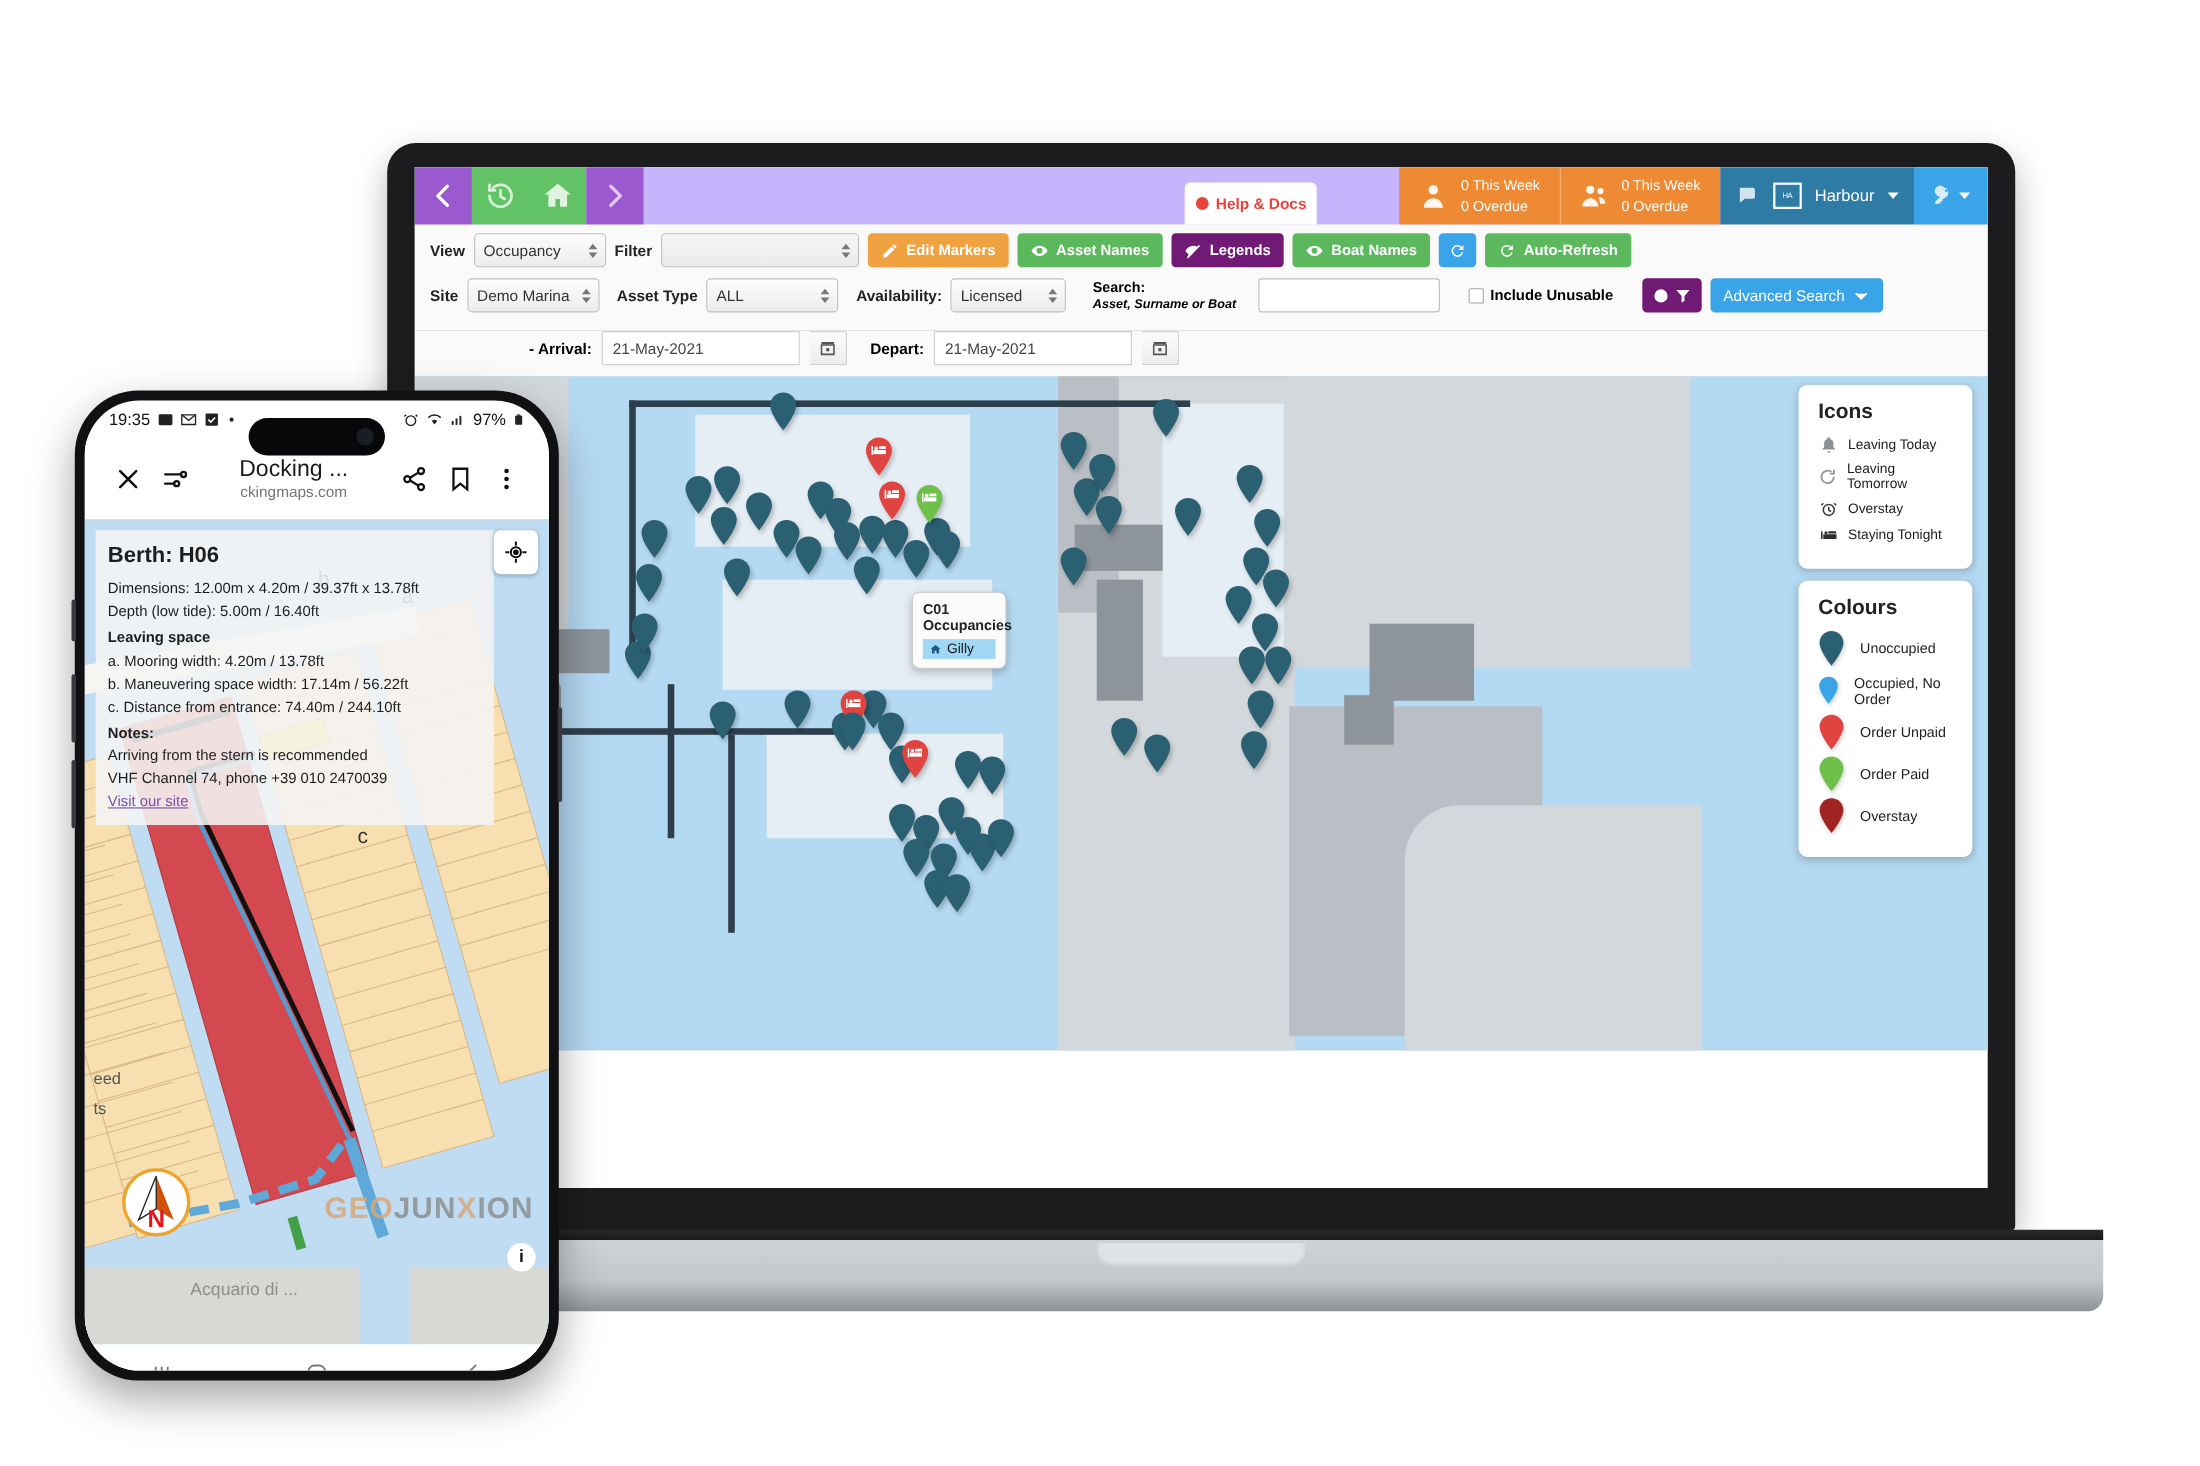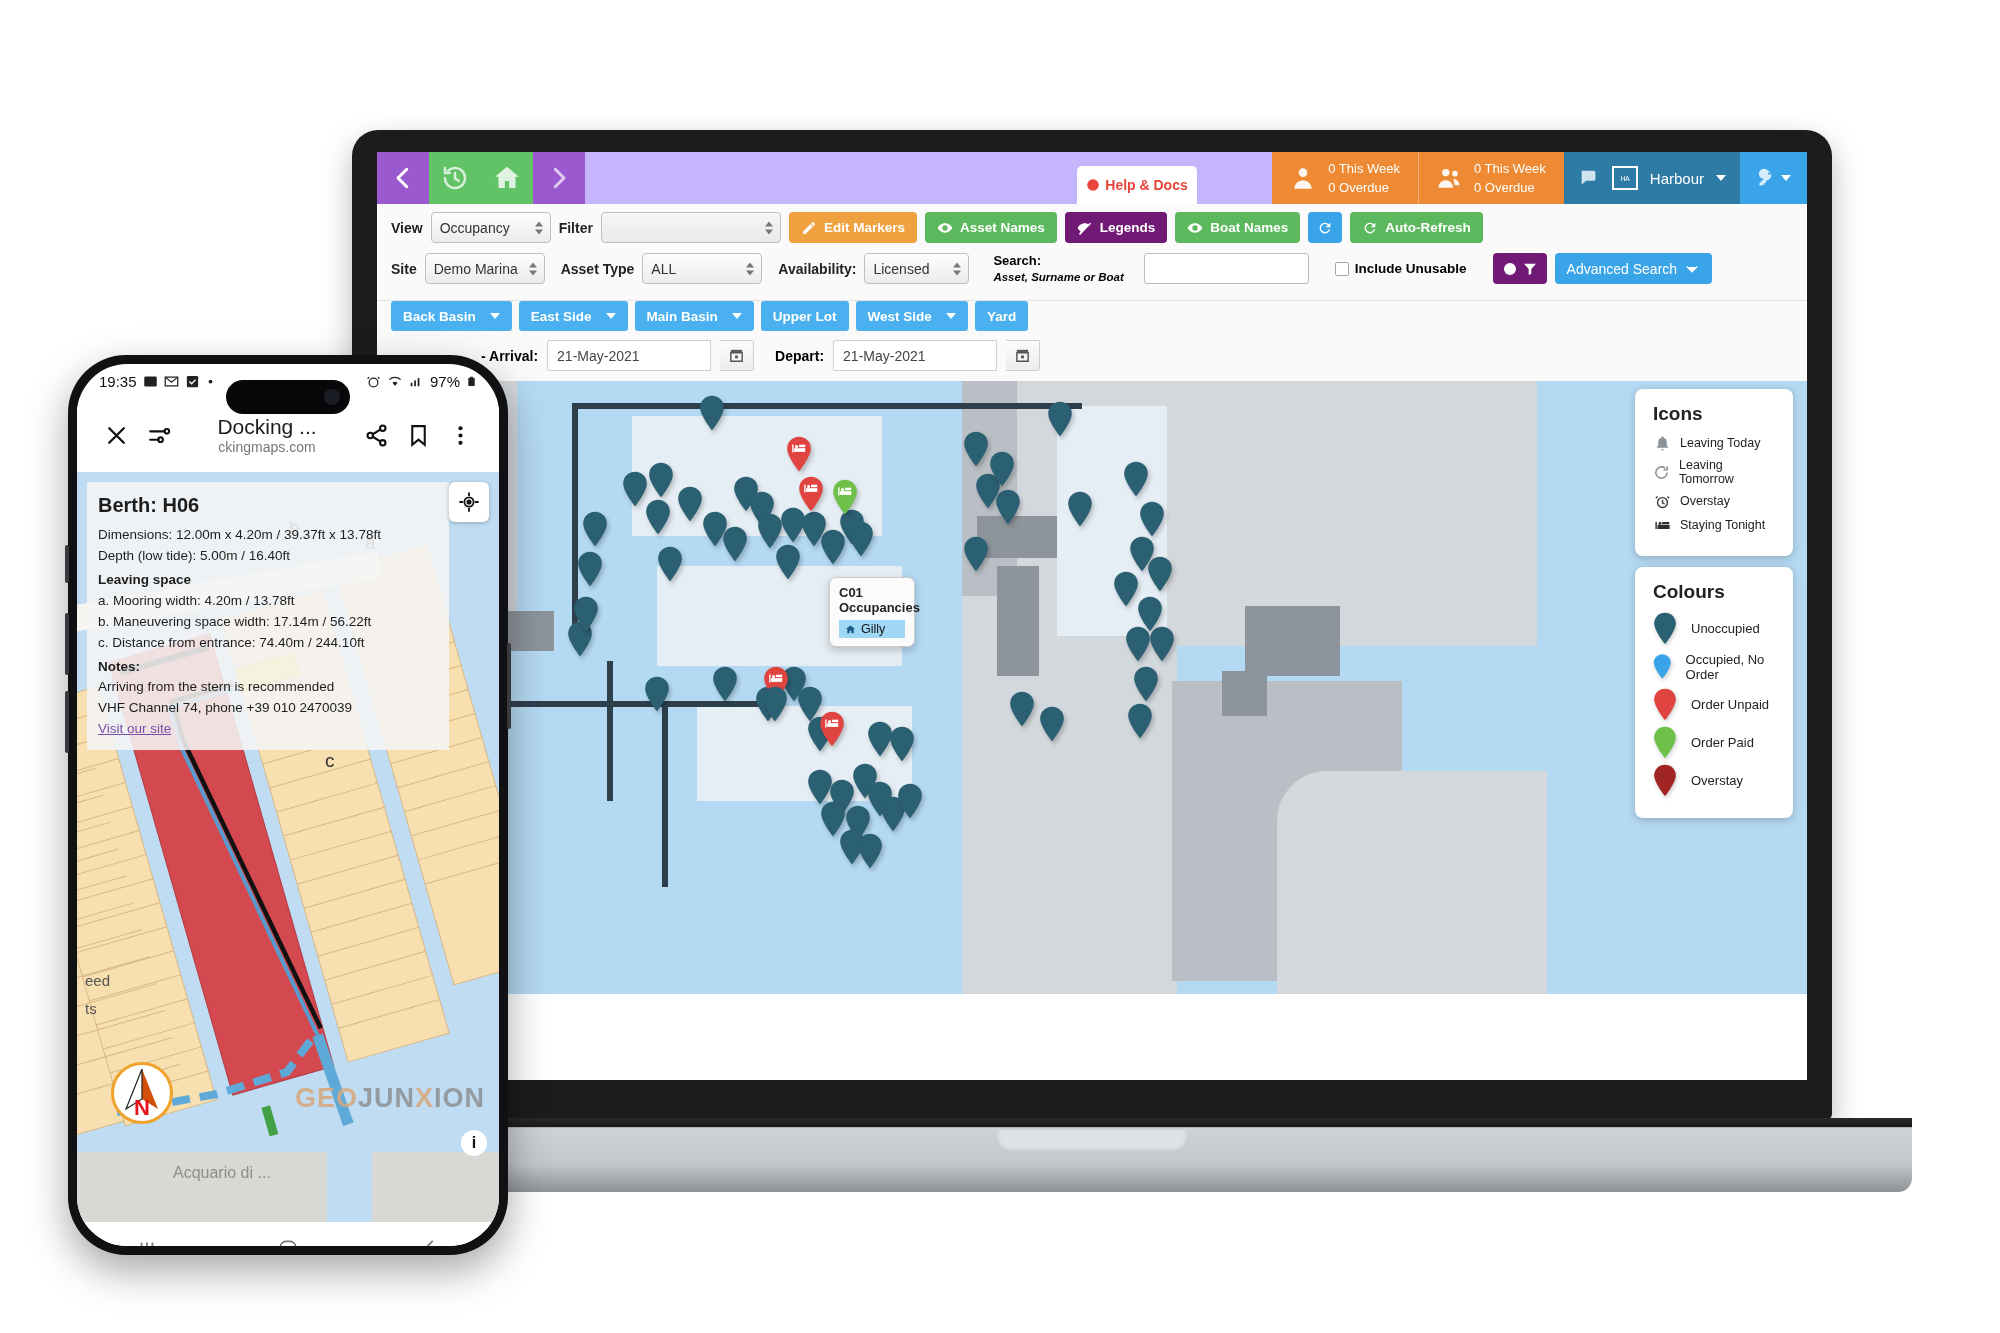--- a/index.html
+++ b/index.html
@@ -114,21 +114,21 @@
   .tabpill {
     background: #4ab0ef; color: #fff; font-size: 13.5px; font-weight: bold;
     height: 30px; border-radius: 3px; padding: 0 12px;
     display: inline-flex; align-items: center; gap: 14px;
   }
   .caret { width:0;height:0;border-left:5px solid transparent;border-right:5px solid transparent;border-top:6px solid #fff; }
 
   .daterow { display: flex; align-items: center; gap: 9px; padding: 0 14px 10px; background: #fafafa; }
   .dlabel { font-size: 14px; font-weight: bold; }
   .dinput {
-    width: 164px; height: 31px; border: 1px solid #cfcfcf; background: #fff;
+    width: 180px; height: 31px; border: 1px solid #cfcfcf; background: #fff;
     font-size: 14px; color: #444; display: flex; align-items: center; padding: 0 9px;
     border-radius: 2px 0 0 2px;
   }
   .dbtn {
     width: 34px; height: 31px; border: 1px solid #cfcfcf; border-left: none;
     background: linear-gradient(180deg,#fbfbfb,#ededed);
     display: flex; align-items: center; justify-content: center; border-radius: 0 2px 2px 0;
   }
 
   
@@ -391,44 +391,20 @@
           </div>
           <div class="btn blue" style="font-weight:normal;font-size:14px">
             <span>Advanced Search</span>
             <svg viewBox="0 0 24 24" fill="none" stroke="#fff" stroke-width="2.2" stroke-linecap="round">
                 <path d="M5 9l7 7 7-7"></path>
               </svg>
           </div>
         </div>
       </div>
 
-      <div class="tabrow">
-        <div class="tabpill">
-            <span>Back Basin</span>
-            <i class="caret"></i>
-          </div>
-        <div class="tabpill">
-            <span>East Side</span>
-            <i class="caret"></i>
-          </div>
-        <div class="tabpill">
-            <span>Main Basin</span>
-            <i class="caret"></i>
-          </div>
-        <div class="tabpill">
-            <span>Upper Lot</span>
-          </div>
-        <div class="tabpill">
-            <span>West Side</span>
-            <i class="caret"></i>
-          </div>
-        <div class="tabpill">
-            <span>Yard</span>
-          </div>
-      </div>
 
       <div class="daterow">
         <span class="dlabel" style="margin-left:90px">- Arrival:</span>
         <div class="dinput">
             <span>21-May-2021</span>
           </div>
         <div class="dbtn">
           <svg width="17" height="17" viewBox="0 0 24 24" fill="#555">
               <path d="M4 4h16v3H4z"></path>
               <path d="M4 8h16v12H4z" fill="none" stroke="#555" stroke-width="2"></path>

